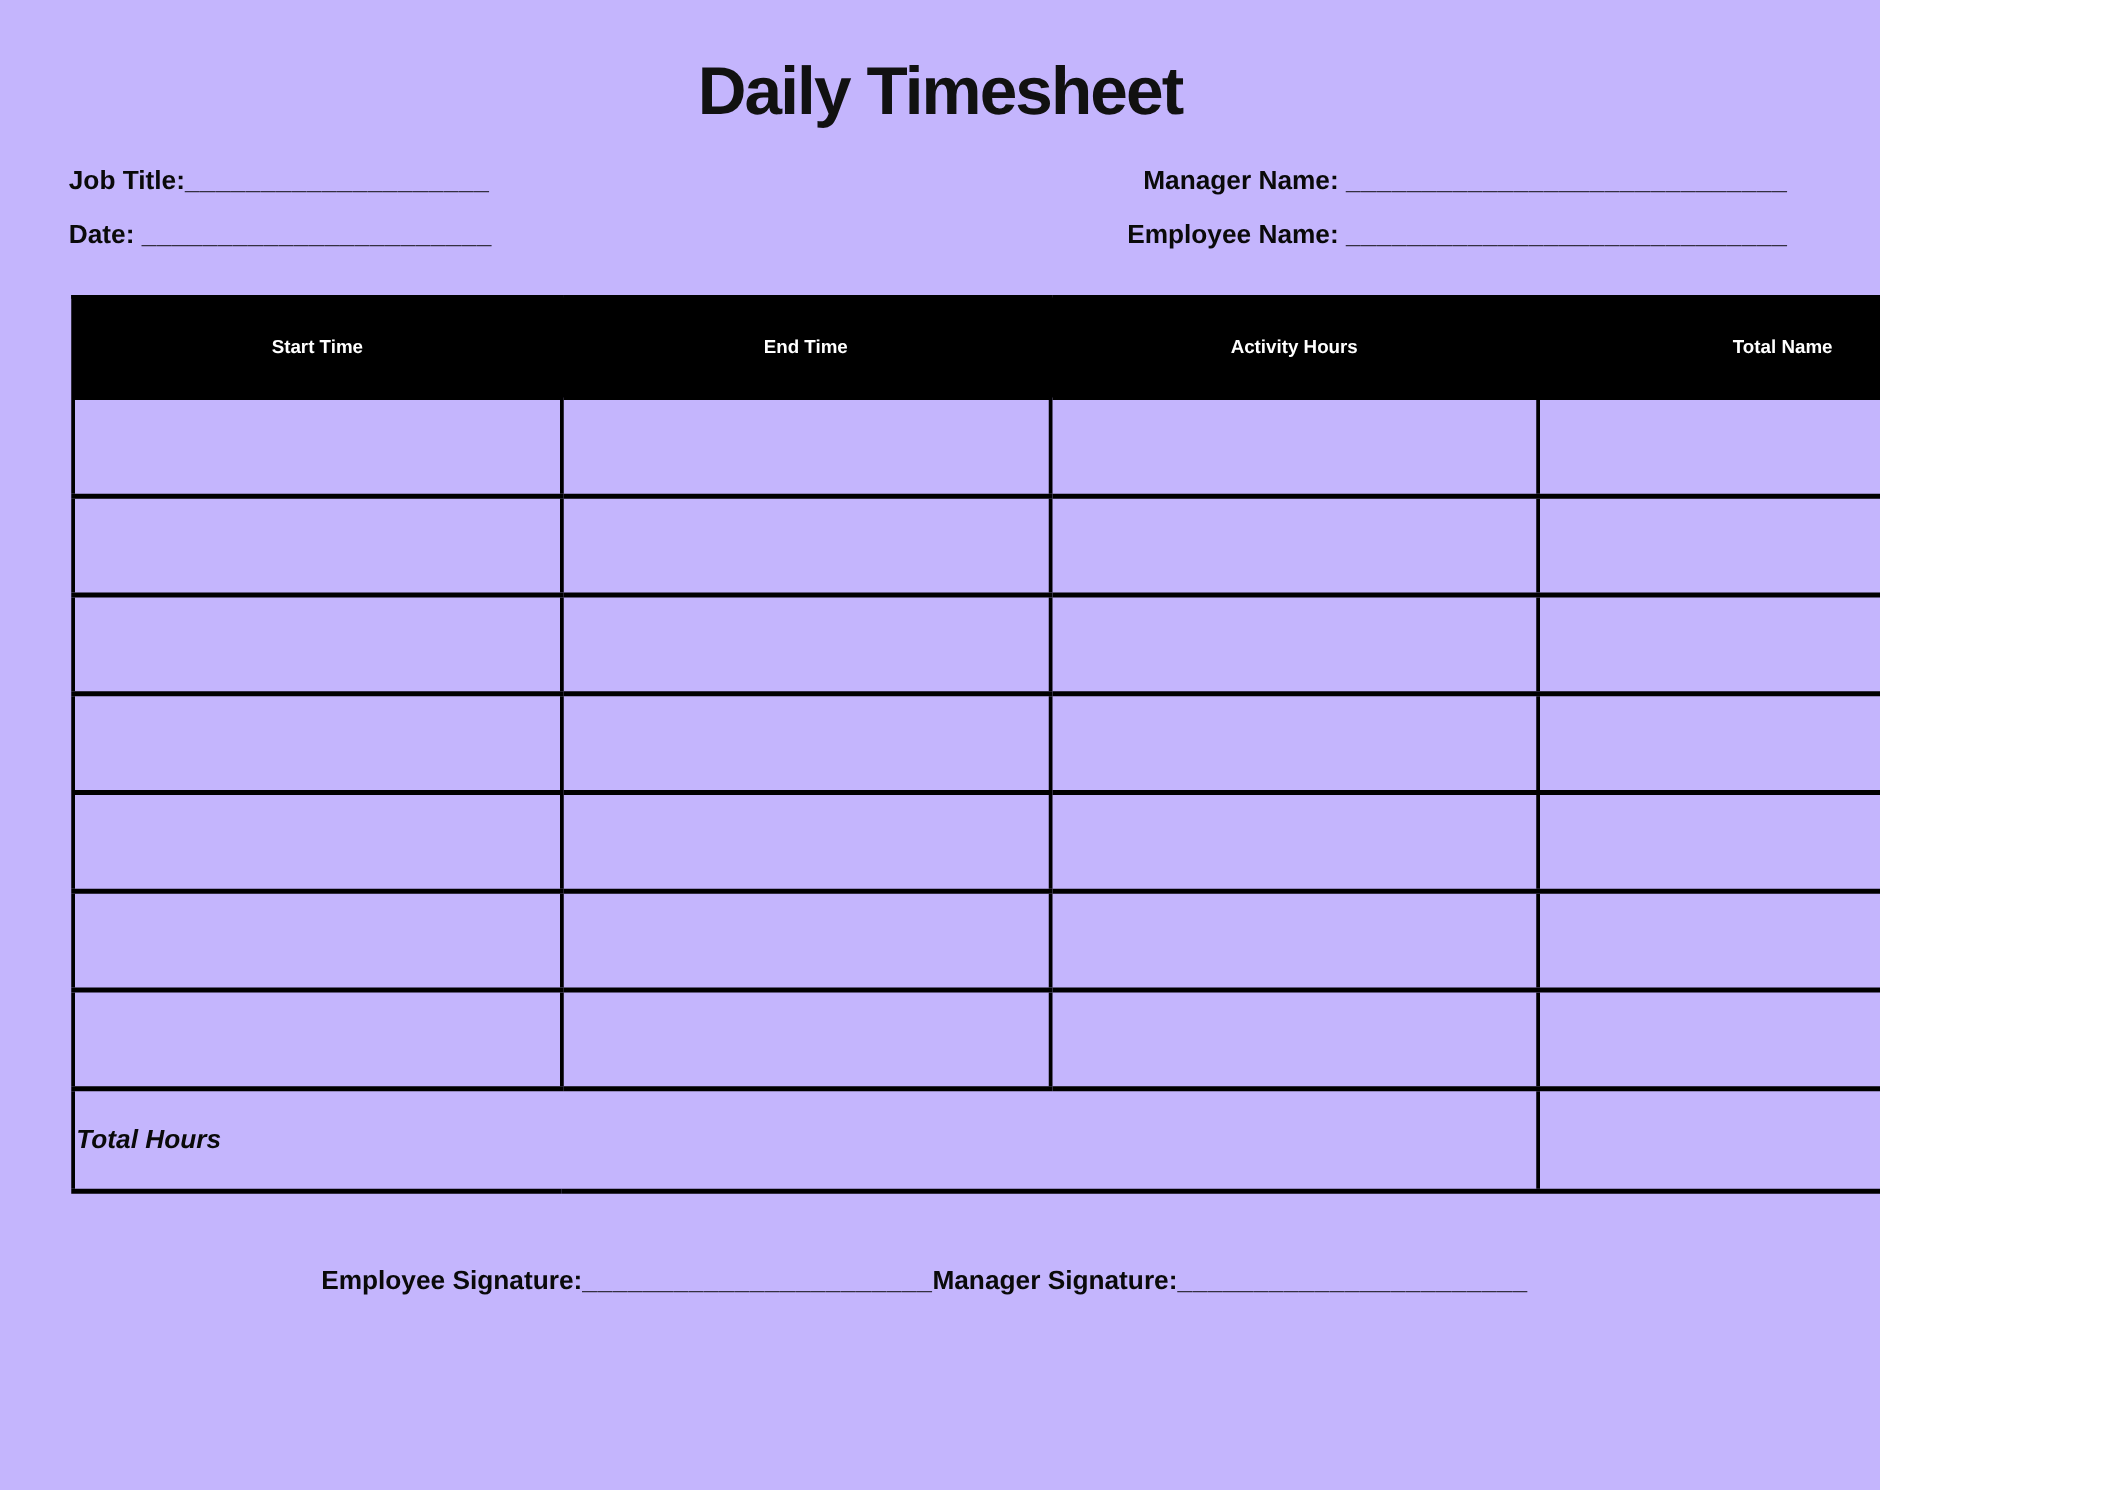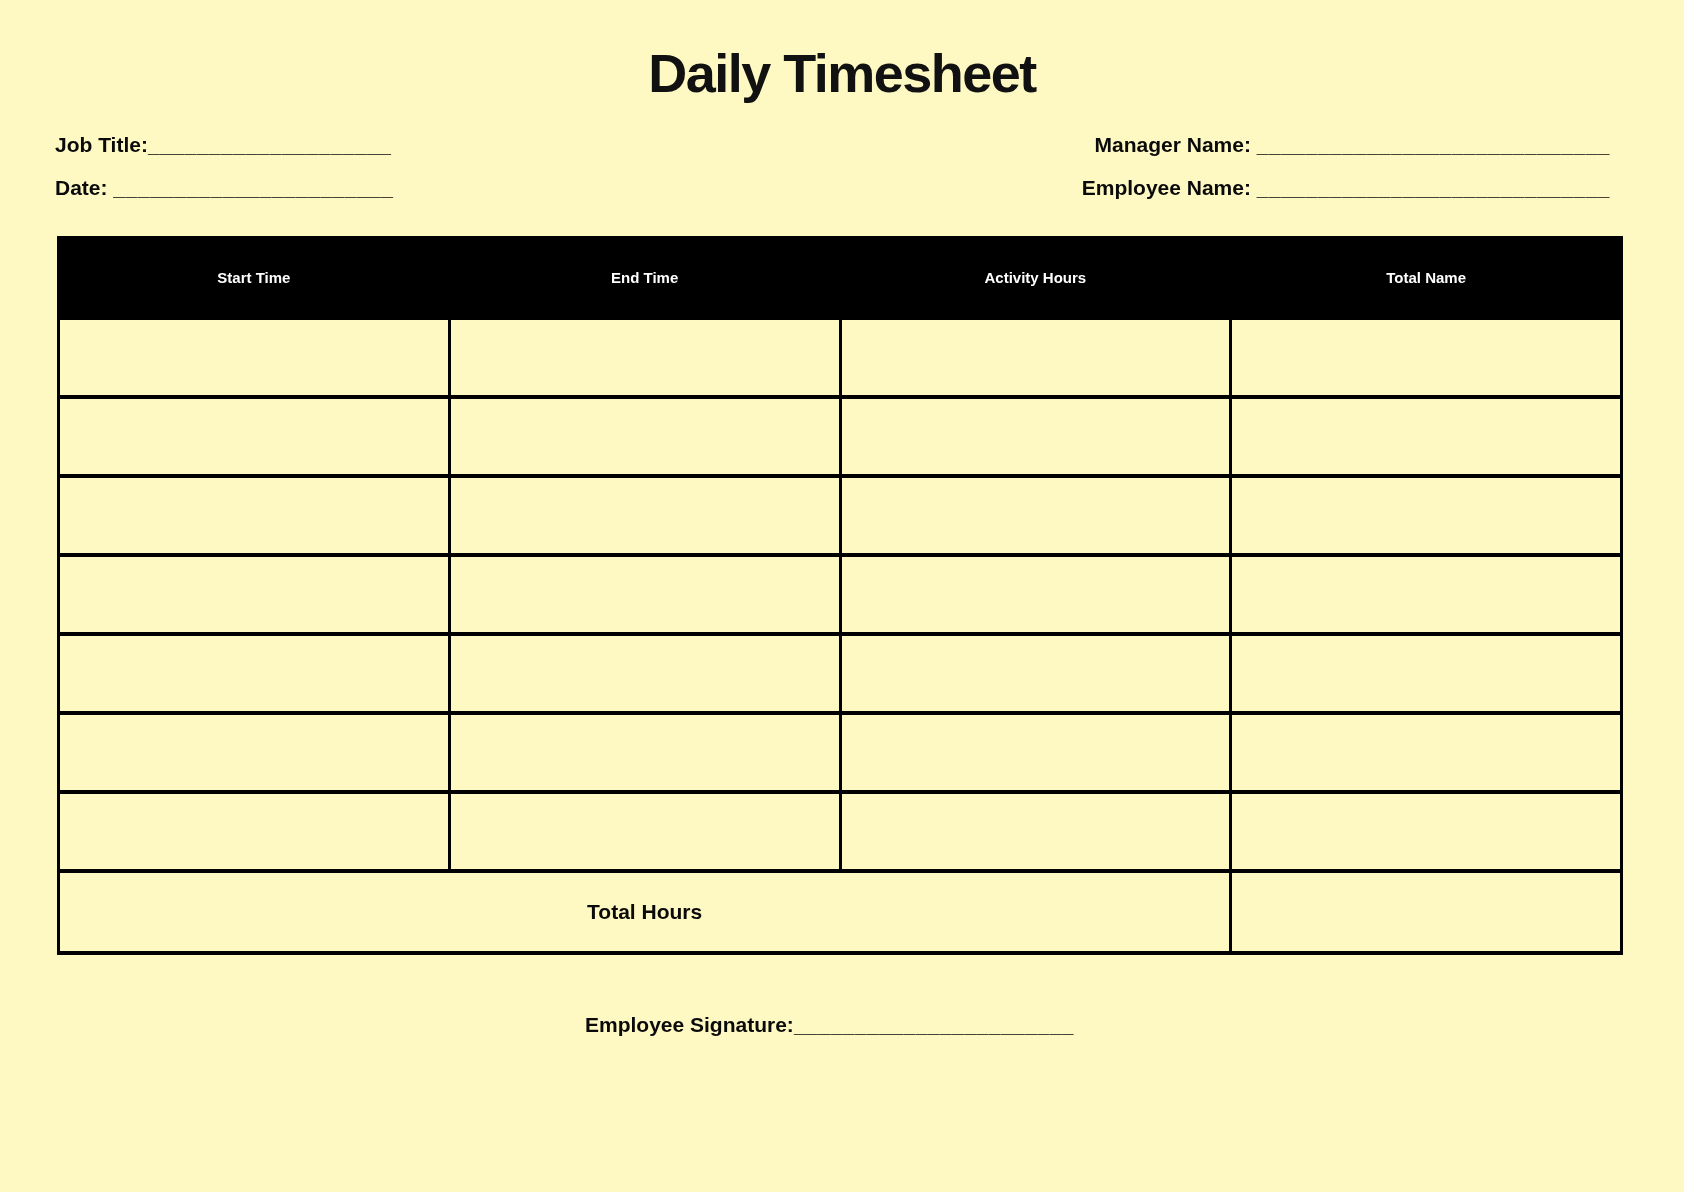--- a/index.html
+++ b/index.html
@@ -1,21 +1,21 @@
 <!DOCTYPE html>
 <html><head>
 <meta charset="utf-8">
 <style>
   * { box-sizing: border-box; }
   html, body { margin: 0; padding: 0; background: #ffffff; }
   .page {
     position: relative;
-    width: 1684px;
+    width: 1504px;
     height: 1192px;
-    background: #fef9c3;
+    background: #c4b5fd;
     font-family: "Liberation Sans", sans-serif;
     font-weight: bold;
     color: #0a0a0a;
     overflow: hidden;
   }
   .title {
     margin: 46px 0 0 0;
     text-align: center;
     font-size: 54px;
     letter-spacing: -1.5px;
@@ -55,21 +55,21 @@
   table.timesheet td {
     height: 79px;
     border-left: 3px solid #000000;
     border-right: 3px solid #000000;
     border-top: 4px solid #000000;
     border-bottom: 4px solid #000000;
     font-size: 21px;
     vertical-align: middle;
   }
   table.timesheet tr.total-row td { height: 82px; }
-  td.total-label { text-align: center; color: #0a0a0a; }
+  td.total-label { color: #0a0a0a; font-style: italic; }
   .sig-row {
     display: flex;
     justify-content: center;
     align-items: baseline;
     padding: 0 80px 0 55px;
     margin-top: 58px;
     font-size: 21px;
     white-space: nowrap;
   }
 </style>
@@ -150,15 +150,16 @@
       </tr>
       <tr class="total-row">
         <td class="total-label" colspan="3">Total Hours</td>
         <td></td>
       </tr>
     </tbody>
   </table>
 
   <div class="sig-row">
     <div class="field"><span>Employee Signature:</span><span class="blank">_______________________</span></div>
+    <div class="field"><span>Manager Signature:</span><span class="blank">_______________________</span></div>
   </div>
 
 </div>
 
 </body></html>

